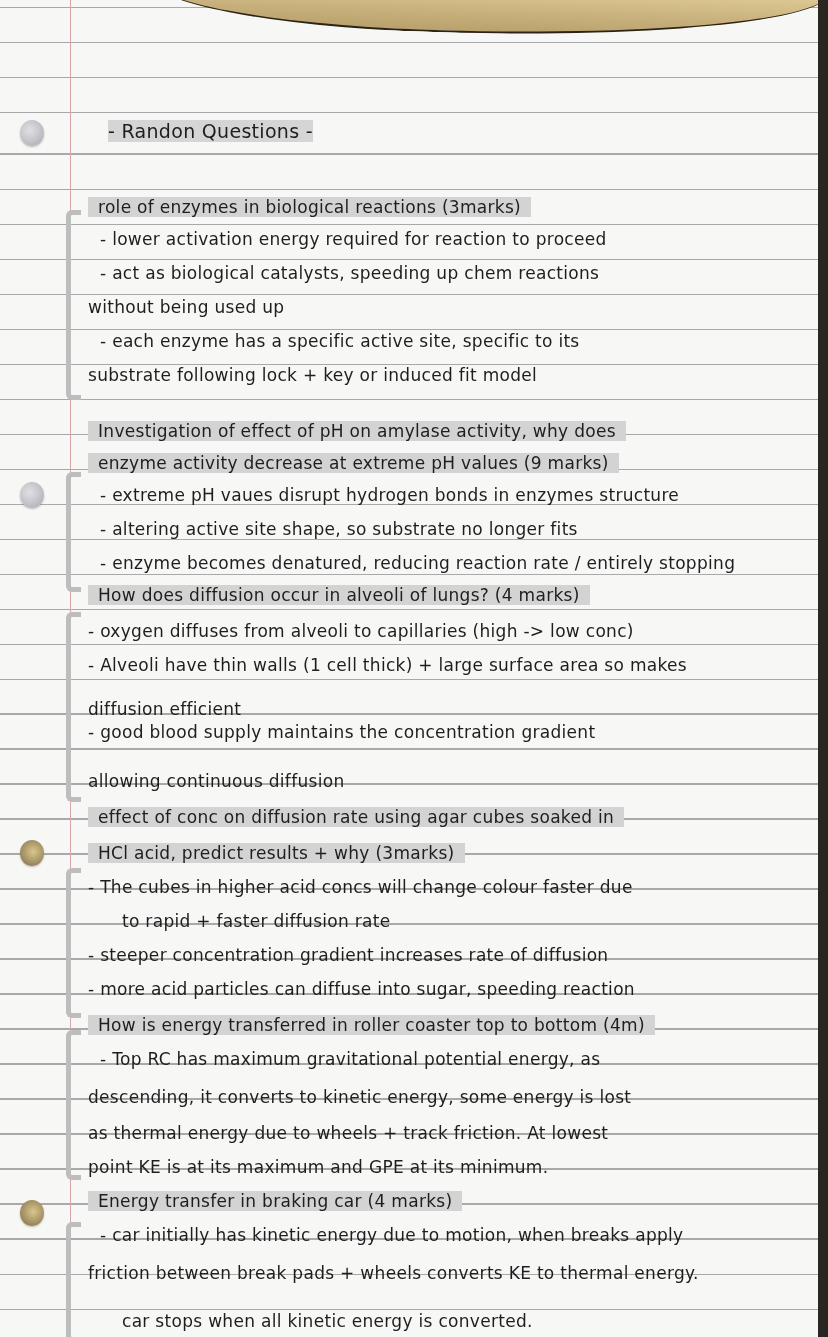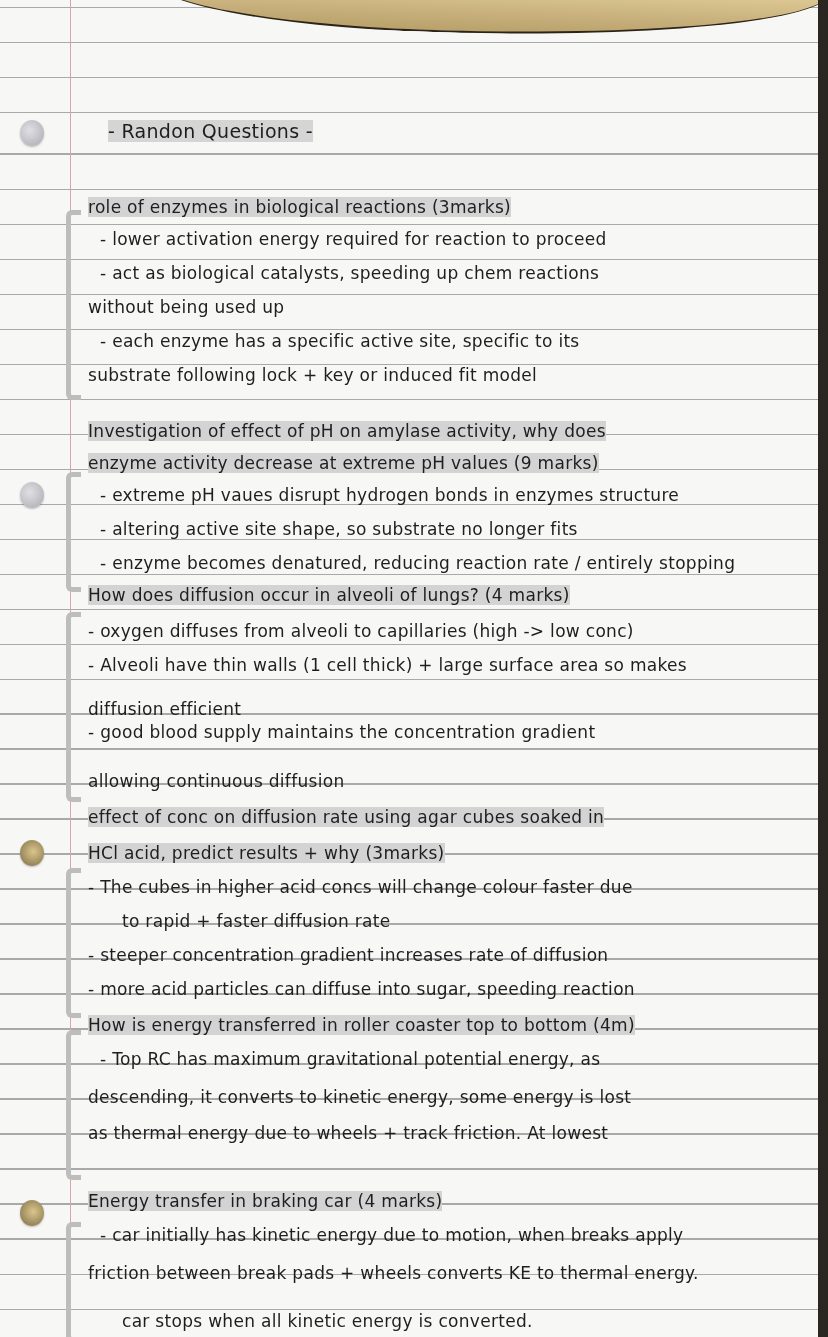--- a/index.html
+++ b/index.html
@@ -33,21 +33,21 @@
   .bracket {
     position:absolute; left:66px; width:10px; border:5px solid #bdbdbd; border-right:none;
     border-radius:6px 0 0 6px;
   }
   .line {
     position:absolute; left:88px; right:40px; white-space:nowrap;
     font-family:"DejaVu Sans", sans-serif; font-size:17px; color:#1e1e1e; letter-spacing:0.3px;
     line-height:22px;
   }
   .title { font-size:19px; left:108px; }
-  .question .txt { background:#d3d3d3; padding:0 0; }
+  .question .txt { background:#d3d3d3; padding:0 10px; }
   .indent { left:122px; }
   .indent2 { left:100px; }
 </style>
 </head>
 <body>
 
 <div class="page">
   <div class="table-wood"></div>
   <div class="margin-line"></div>
 
@@ -89,19 +89,20 @@
   <div class="line question" style="top:842px"><span class="txt">HCl acid, predict results + why (3marks)</span></div>
   <div class="line" style="top:876px">- The cubes in higher acid concs will change colour faster due</div>
   <div class="line indent" style="top:910px">to rapid + faster diffusion rate</div>
   <div class="line" style="top:944px">- steeper concentration gradient increases rate of diffusion</div>
   <div class="line" style="top:978px">- more acid particles can diffuse into sugar, speeding reaction</div>
 
   <div class="line question" style="top:1014px"><span class="txt">How is energy transferred in roller coaster top to bottom (4m)</span></div>
   <div class="line indent2" style="top:1048px">- Top RC has maximum gravitational potential energy, as</div>
   <div class="line" style="top:1086px">descending, it converts to kinetic energy, some energy is lost</div>
   <div class="line" style="top:1122px">as thermal energy due to wheels + track friction. At lowest</div>
+  <div class="line" style="top:1156px">point KE is at its maximum and GPE at its minimum.</div>
 
   <div class="line question" style="top:1190px"><span class="txt">Energy transfer in braking car (4 marks)</span></div>
   <div class="line indent2" style="top:1224px">- car initially has kinetic energy due to motion, when breaks apply</div>
   <div class="line" style="top:1262px">friction between break pads + wheels converts KE to thermal energy.</div>
   <div class="line indent" style="top:1310px">car stops when all kinetic energy is converted.</div>
 </div>
 <div class="edge-right"></div>
 
 </body></html>

